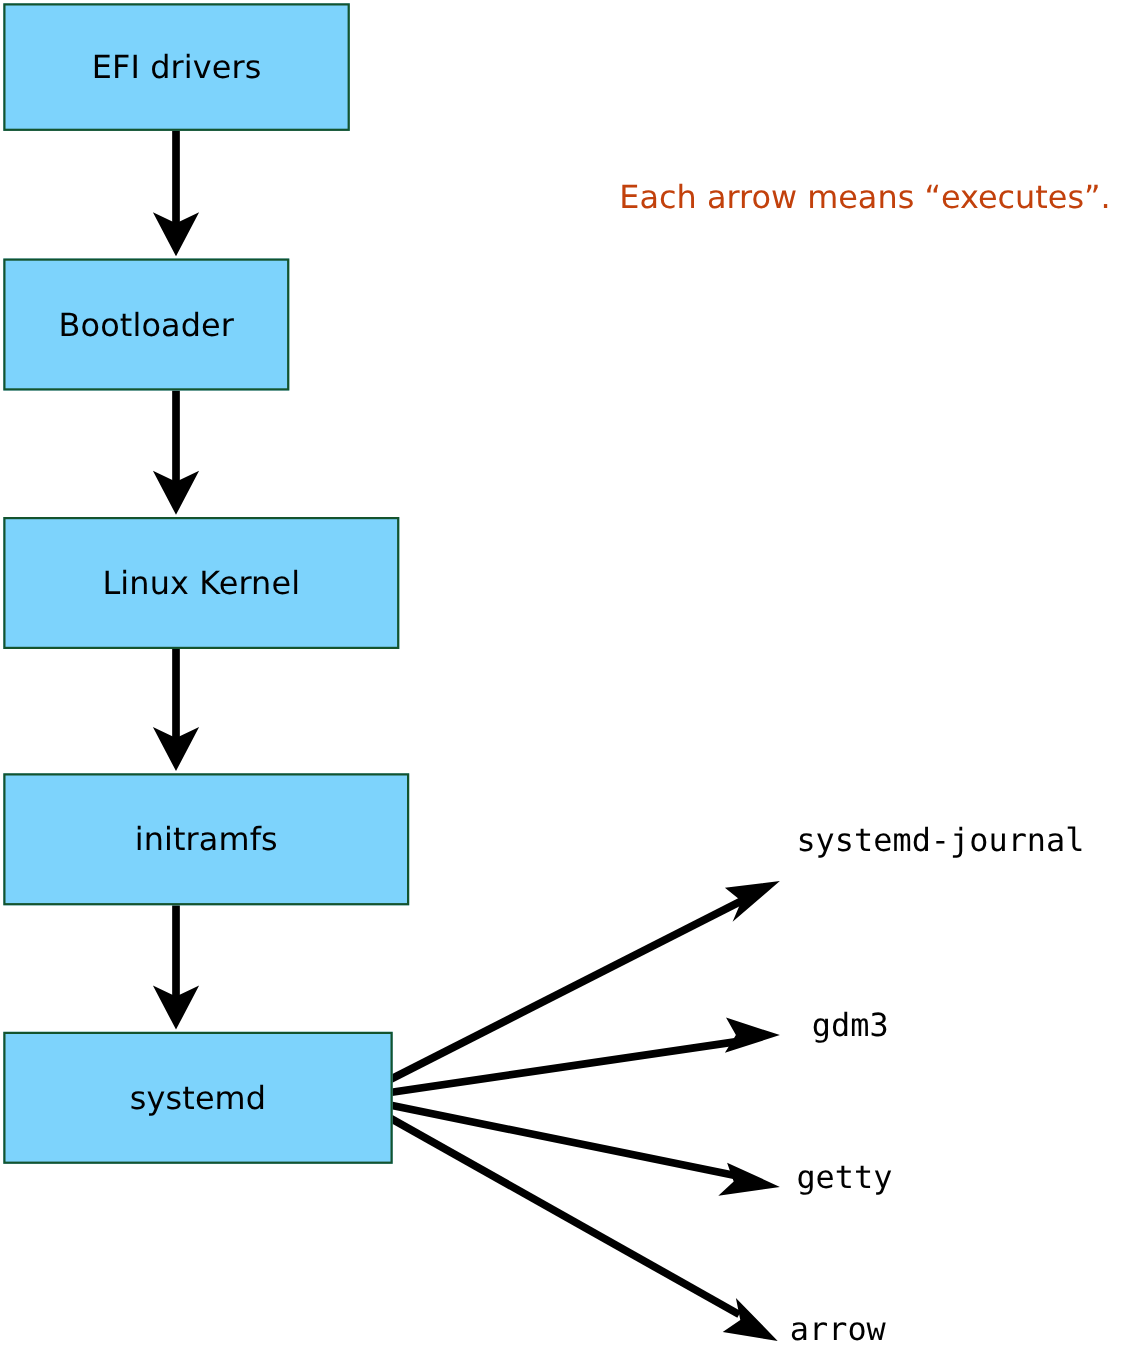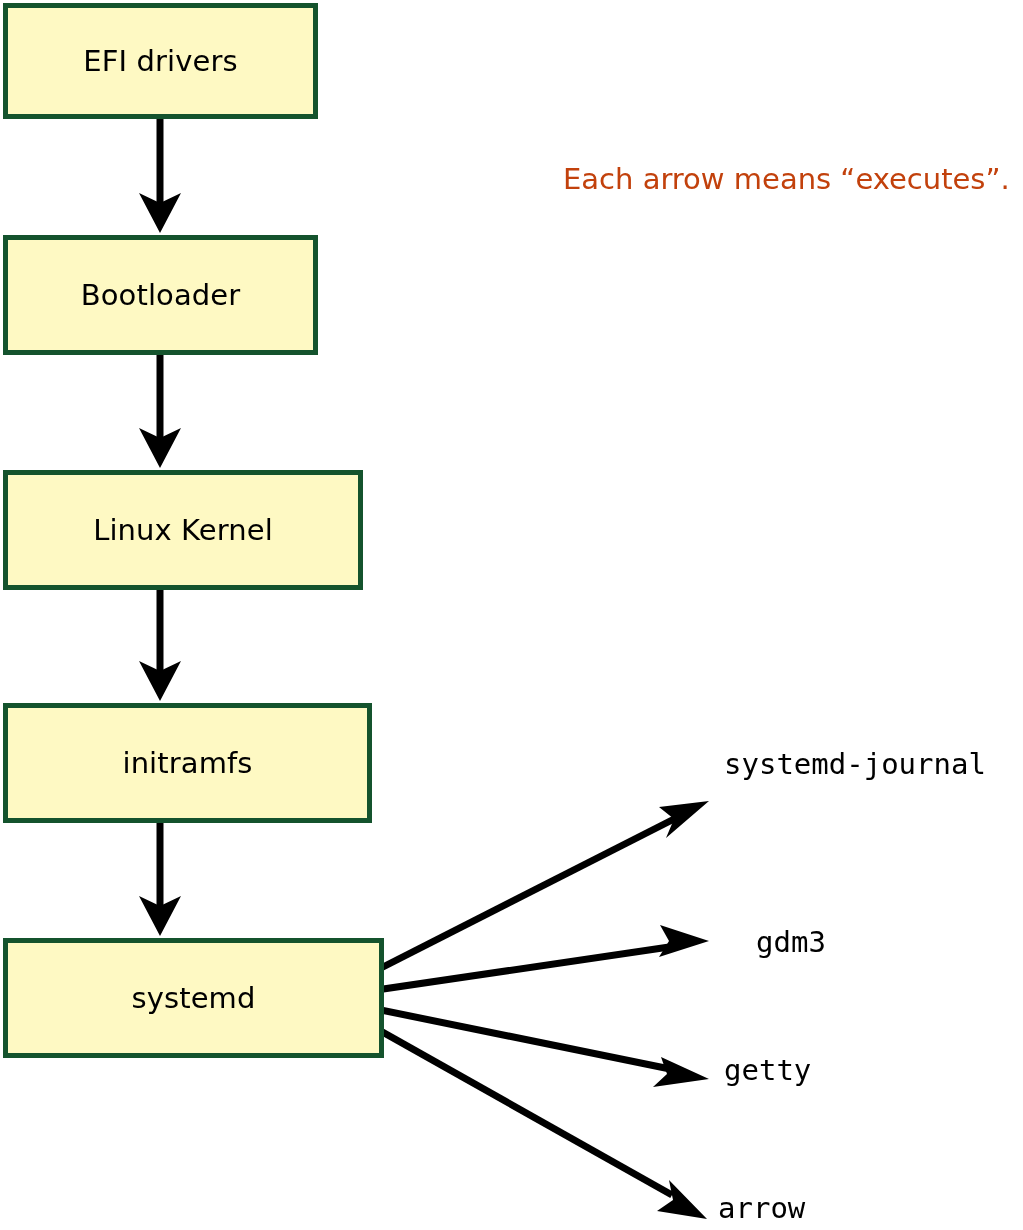--- a/index.html
+++ b/index.html
@@ -21,22 +21,22 @@
     position: absolute;
     left: 0;
     top: 0;
     width: 1023px;
     height: 1230px;
     display: block;
   }
   .node-box {
     position: absolute;
     box-sizing: border-box;
-    background: #fef9c3;
-    border: 5px solid #14532d;
+    background: #7dd3fc;
+    border: 2px solid #14532d;
     display: flex;
     align-items: center;
     justify-content: center;
   }
   .node-label {
     font-family: "DejaVu Sans", "Liberation Sans", sans-serif;
     font-size: 29px;
     color: #000000;
     line-height: 1;
     letter-spacing: 0.1px;
@@ -98,39 +98,39 @@
     <g>
       <line x1="322" y1="998" x2="672" y2="1195" stroke="#000" stroke-width="7"></line>
       <polygon points="707,1219 657,1211 673,1200 669,1180" fill="#000"></polygon>
     </g>
   </svg>
 
   <div class="node-box" style="left:3px; top:3px; width:315px; height:116px;">
     <span class="node-label">EFI drivers</span>
   </div>
 
-  <div class="node-box" style="left:3px; top:235px; width:315px; height:120px;">
+  <div class="node-box" style="left:3px; top:235px; width:260px; height:120px;">
     <span class="node-label">Bootloader</span>
   </div>
 
   <div class="node-box" style="left:3px; top:470px; width:360px; height:120px;">
     <span class="node-label">Linux Kernel</span>
   </div>
 
   <div class="node-box" style="left:3px; top:703px; width:369px; height:120px;">
     <span class="node-label">initramfs</span>
   </div>
 
-  <div class="node-box" style="left:3px; top:938px; width:381px; height:120px;">
+  <div class="node-box" style="left:3px; top:938px; width:354px; height:120px;">
     <span class="node-label">systemd</span>
   </div>
 
   <div class="caption" style="left:563px; top:165px;">Each arrow means “executes”.</div>
 
   <div class="leaf-label" style="left:724px; top:750px;">systemd-journal</div>
 
-  <div class="leaf-label" style="left:756px; top:918px;margin-top:10px;">gdm3</div>
+  <div class="leaf-label" style="left:738px; top:918px;">gdm3</div>
 
   <div class="leaf-label" style="left:724px; top:1056px;">getty</div>
 
   <div class="leaf-label" style="left:718px; top:1194px;">arrow</div>
 
 </div>
 
 </body></html>

